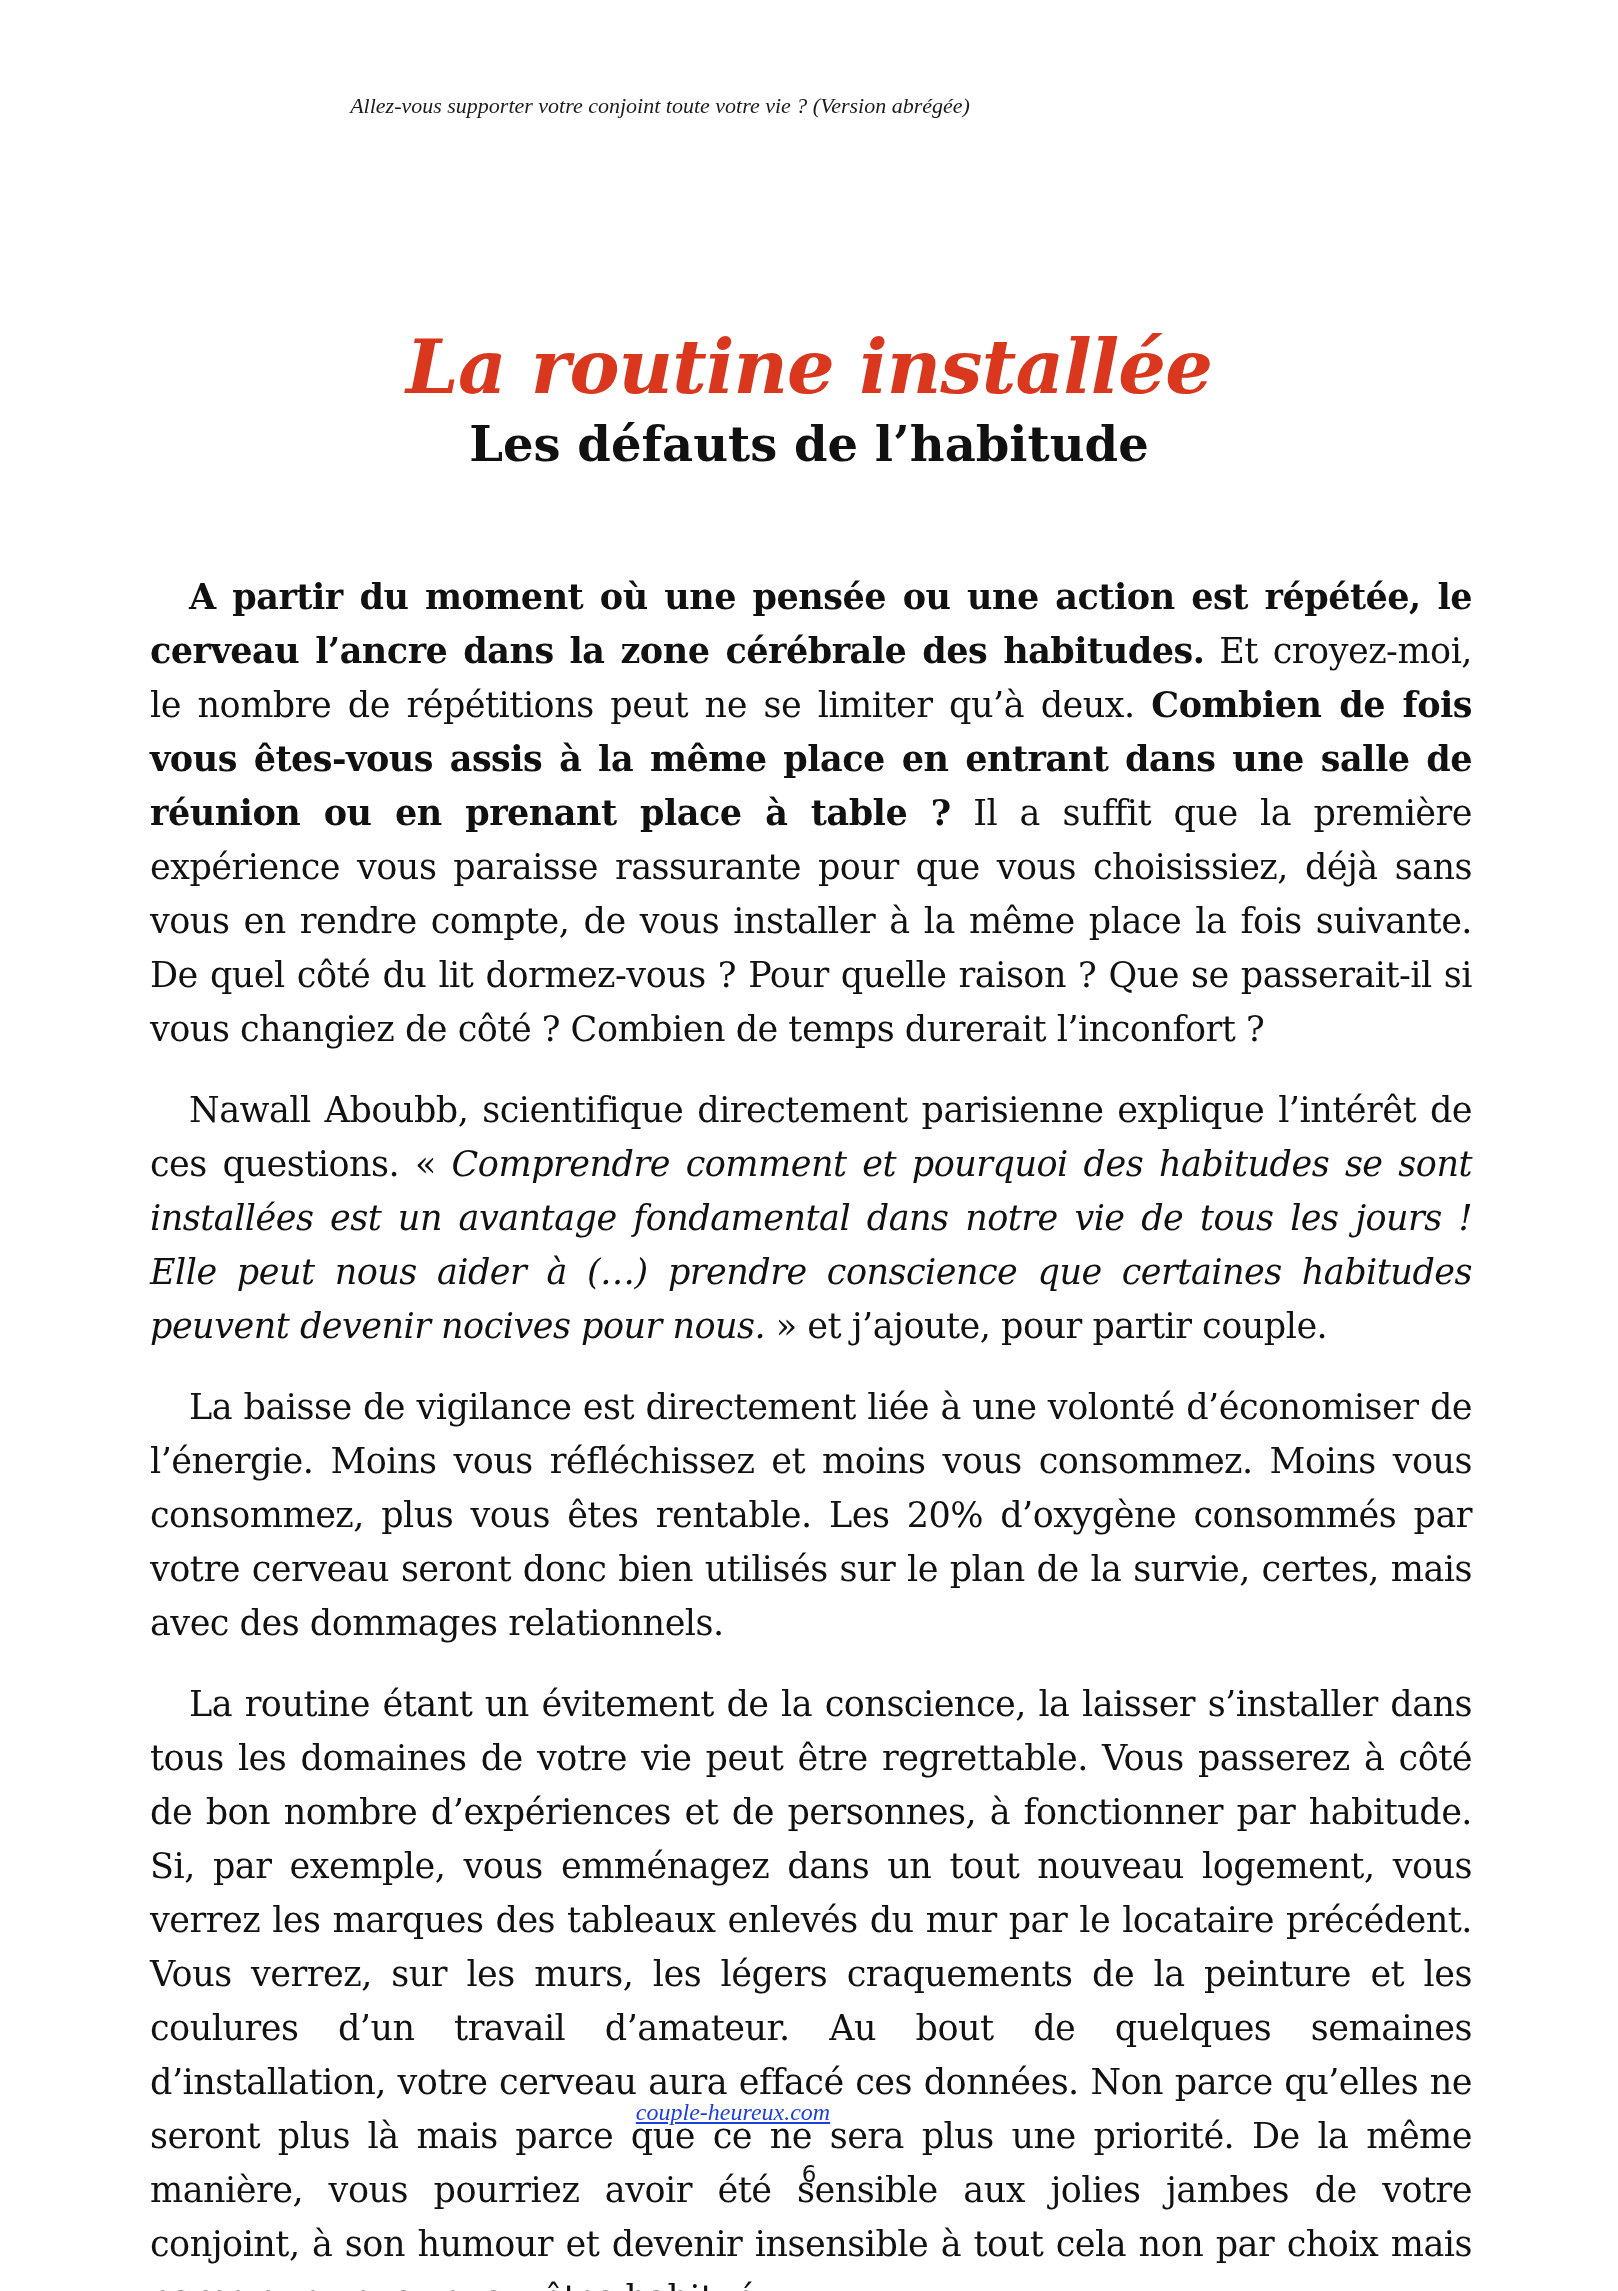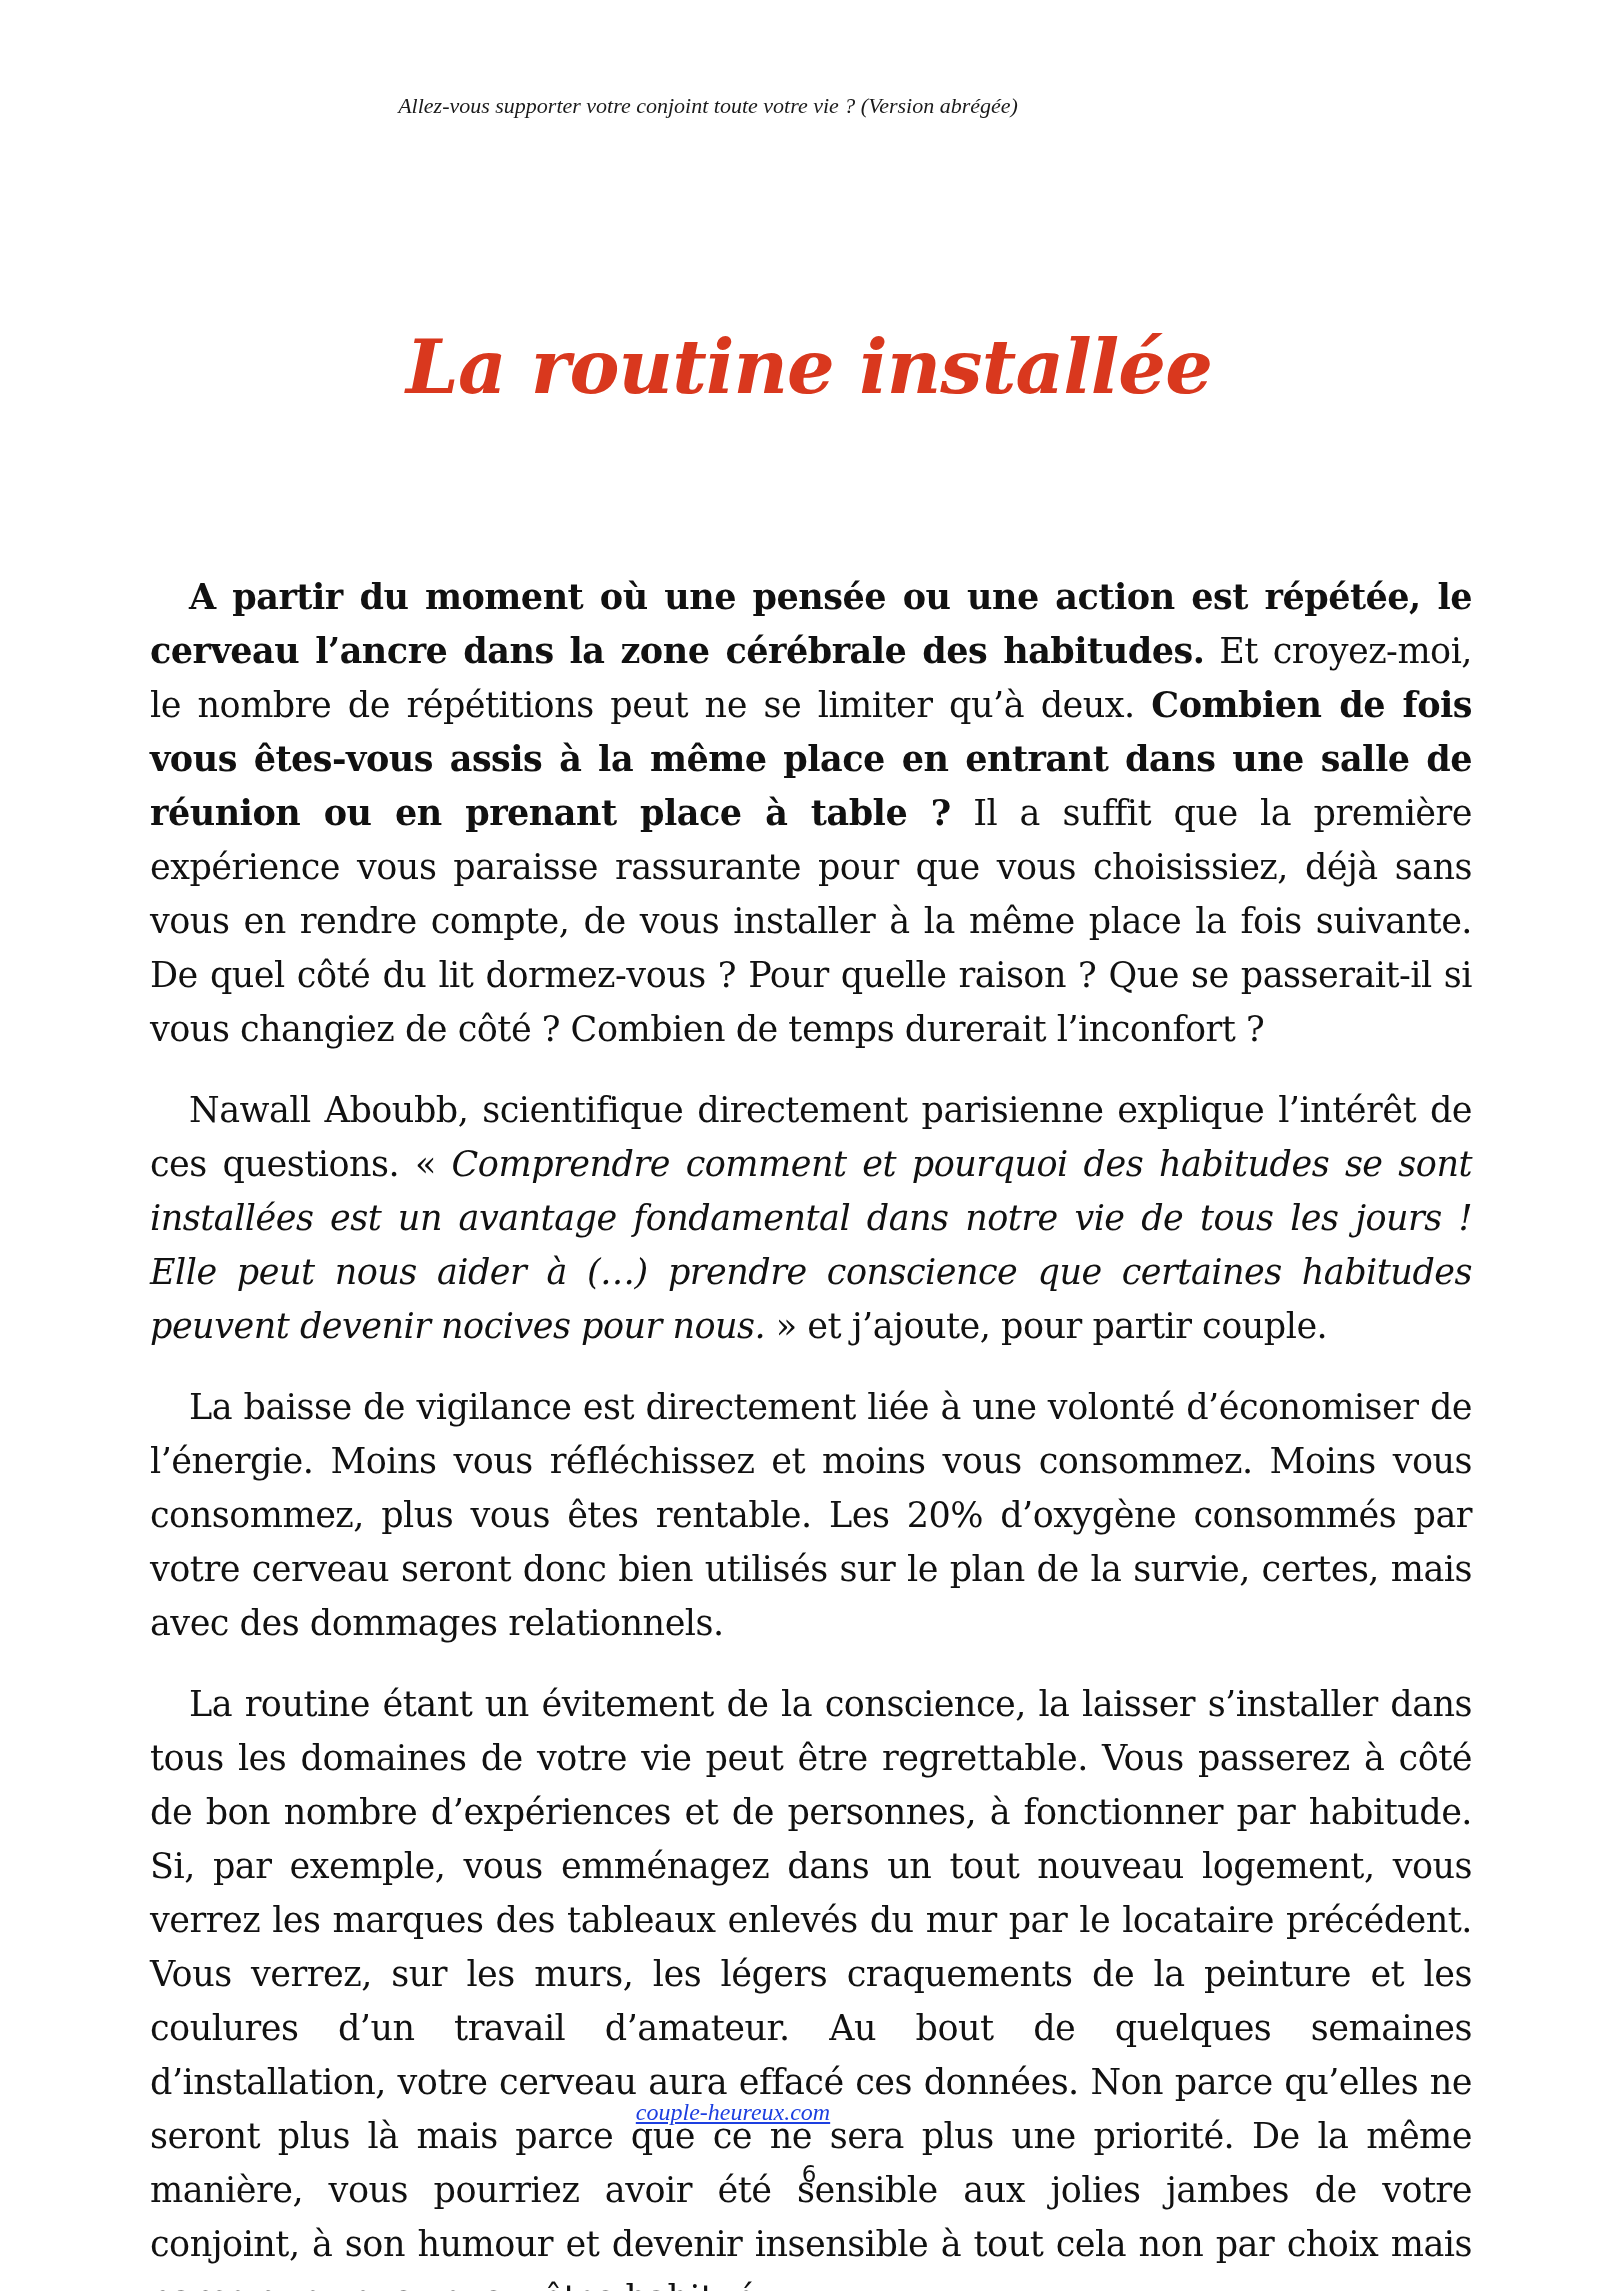--- a/index.html
+++ b/index.html
@@ -18,21 +18,20 @@
     .running-header {
       position: absolute;
       top: 93px;
       left: 0;
       width: 1320px;
       text-align: center;
       font-family: "Liberation Serif", serif;
       font-style: italic;
       font-size: 22px;
       color: #1a1a1a;
-      margin-left: 48px;
     }
     .title-block {
       position: absolute;
       top: 323px;
       left: 0;
       width: 1618px;
       text-align: center;
     }
     .chapter-title {
       font-family: "DejaVu Serif", serif;
@@ -95,20 +94,21 @@
       color: #111;
     }
   </style>
 </head>
 <body>
 
 <div class="running-header">Allez-vous supporter votre conjoint toute votre vie  ? (Version abrégée)</div>
 
 <div class="title-block">
   <h1 class="chapter-title" style="color: rgb(217, 56, 30);">La routine installée</h1>
+  <h2 class="chapter-subtitle">Les défauts de l’habitude</h2>
 </div>
 
 <div class="content">
   <p class="para">
     <b>A partir du moment où une pensée ou une action est répétée, le cerveau l’ancre dans la zone cérébrale des habitudes.</b><span> Et croyez-moi, le nombre de répétitions peut ne se limiter qu’à deux. </span><b>Combien de fois vous êtes-vous assis à la même place en entrant dans une salle de réunion ou en prenant place à table ?</b><span> Il a suffit que la première expérience vous paraisse rassurante pour que vous choisissiez, déjà sans vous en rendre compte, de vous installer à la même place la fois suivante. De quel côté du lit dormez-vous ? Pour quelle raison ? Que se passerait-il si vous changiez de côté ? Combien de temps durerait l’inconfort ?</span>
   </p>
   <p class="para">
     <span>Nawall Aboubb, scientifique directement parisienne explique l’intérêt de ces questions. « </span><i>Comprendre comment et pourquoi des habitudes se sont installées est un avantage fondamental dans notre vie de tous les jours ! Elle peut nous aider à (…) prendre conscience que certaines habitudes peuvent devenir nocives pour nous.</i><span>  » et j’ajoute, pour partir couple.</span>
   </p>
   <p class="para">

